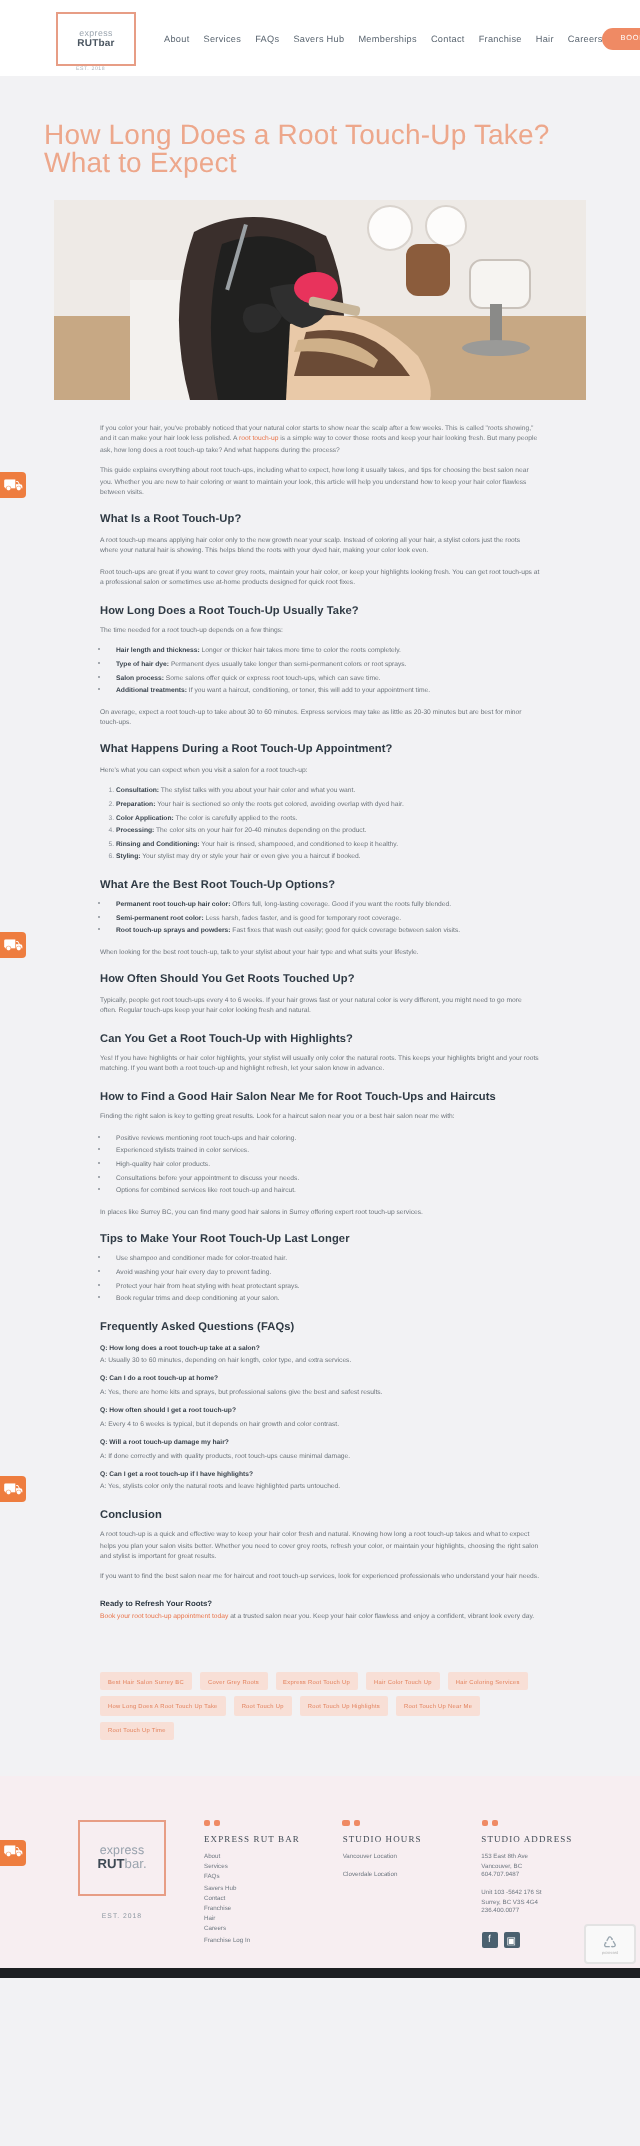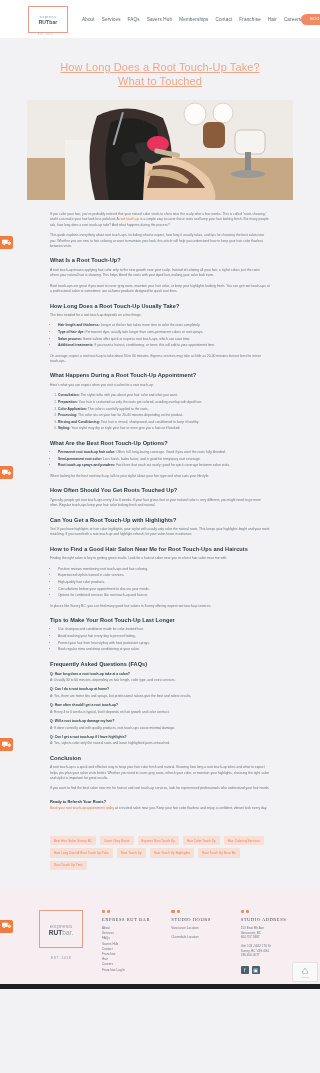--- a/index.html
+++ b/index.html
@@ -49,28 +49,26 @@
     position: absolute; left: 0; width: 13px; height: 13px;
     background: #ee7d3f; display: flex; align-items: center; justify-content: center;
     color: #fff; font-size: 8px; cursor: pointer; z-index: 40;
     border-radius: 0 2px 2px 0;
   }
 
   
   .page { position: relative; background: #f2f2f4; padding-bottom: 4px; }
 
   .post-title {
-    text-align: center;
     color: #eda78b;
-    font-size: 11px;
+    font-size: 14px;
     line-height: 14px;
     letter-spacing: .1px;
     padding: 22px 22px 12px;
     font-weight: normal;
-    text-decoration: underline;
   }
 
   
   .hero {
     width: 266px; height: 100px; margin: 0 auto;
     position: relative; overflow: hidden;
     background: #d8cfc8;
   }
   .hero svg { display:block; width:100%; height:100%; }
 
@@ -176,21 +174,21 @@
 </div>
 
 <div class="page">
 
   <div class="a11y" style="top:198px">⛟</div>
   <div class="a11y" style="top:428px">⛟</div>
   <div class="a11y" style="top:700px">⛟</div>
 
   <h1 class="post-title">
     <span>How Long Does a Root Touch-Up Take?</span><br>
-    <span>What to Touched</span>
+    <span>What to Expect</span>
   </h1>
 
   <div class="hero">
     <svg viewBox="0 0 266 100" preserveAspectRatio="none" aria-hidden="true">
       <rect width="266" height="100" fill="#e8e4e0"></rect>
       <rect x="0" y="0" width="266" height="62" fill="#eeeae6"></rect>
       <rect x="0" y="58" width="266" height="42" fill="#c7a884"></rect>
       <rect x="38" y="40" width="42" height="60" fill="#f3f1ee"></rect>
       <circle cx="168" cy="14" r="11" fill="#fdfcfb" stroke="#d9d3cd"></circle>
       <circle cx="196" cy="13" r="10" fill="#fdfcfb" stroke="#d9d3cd"></circle>

